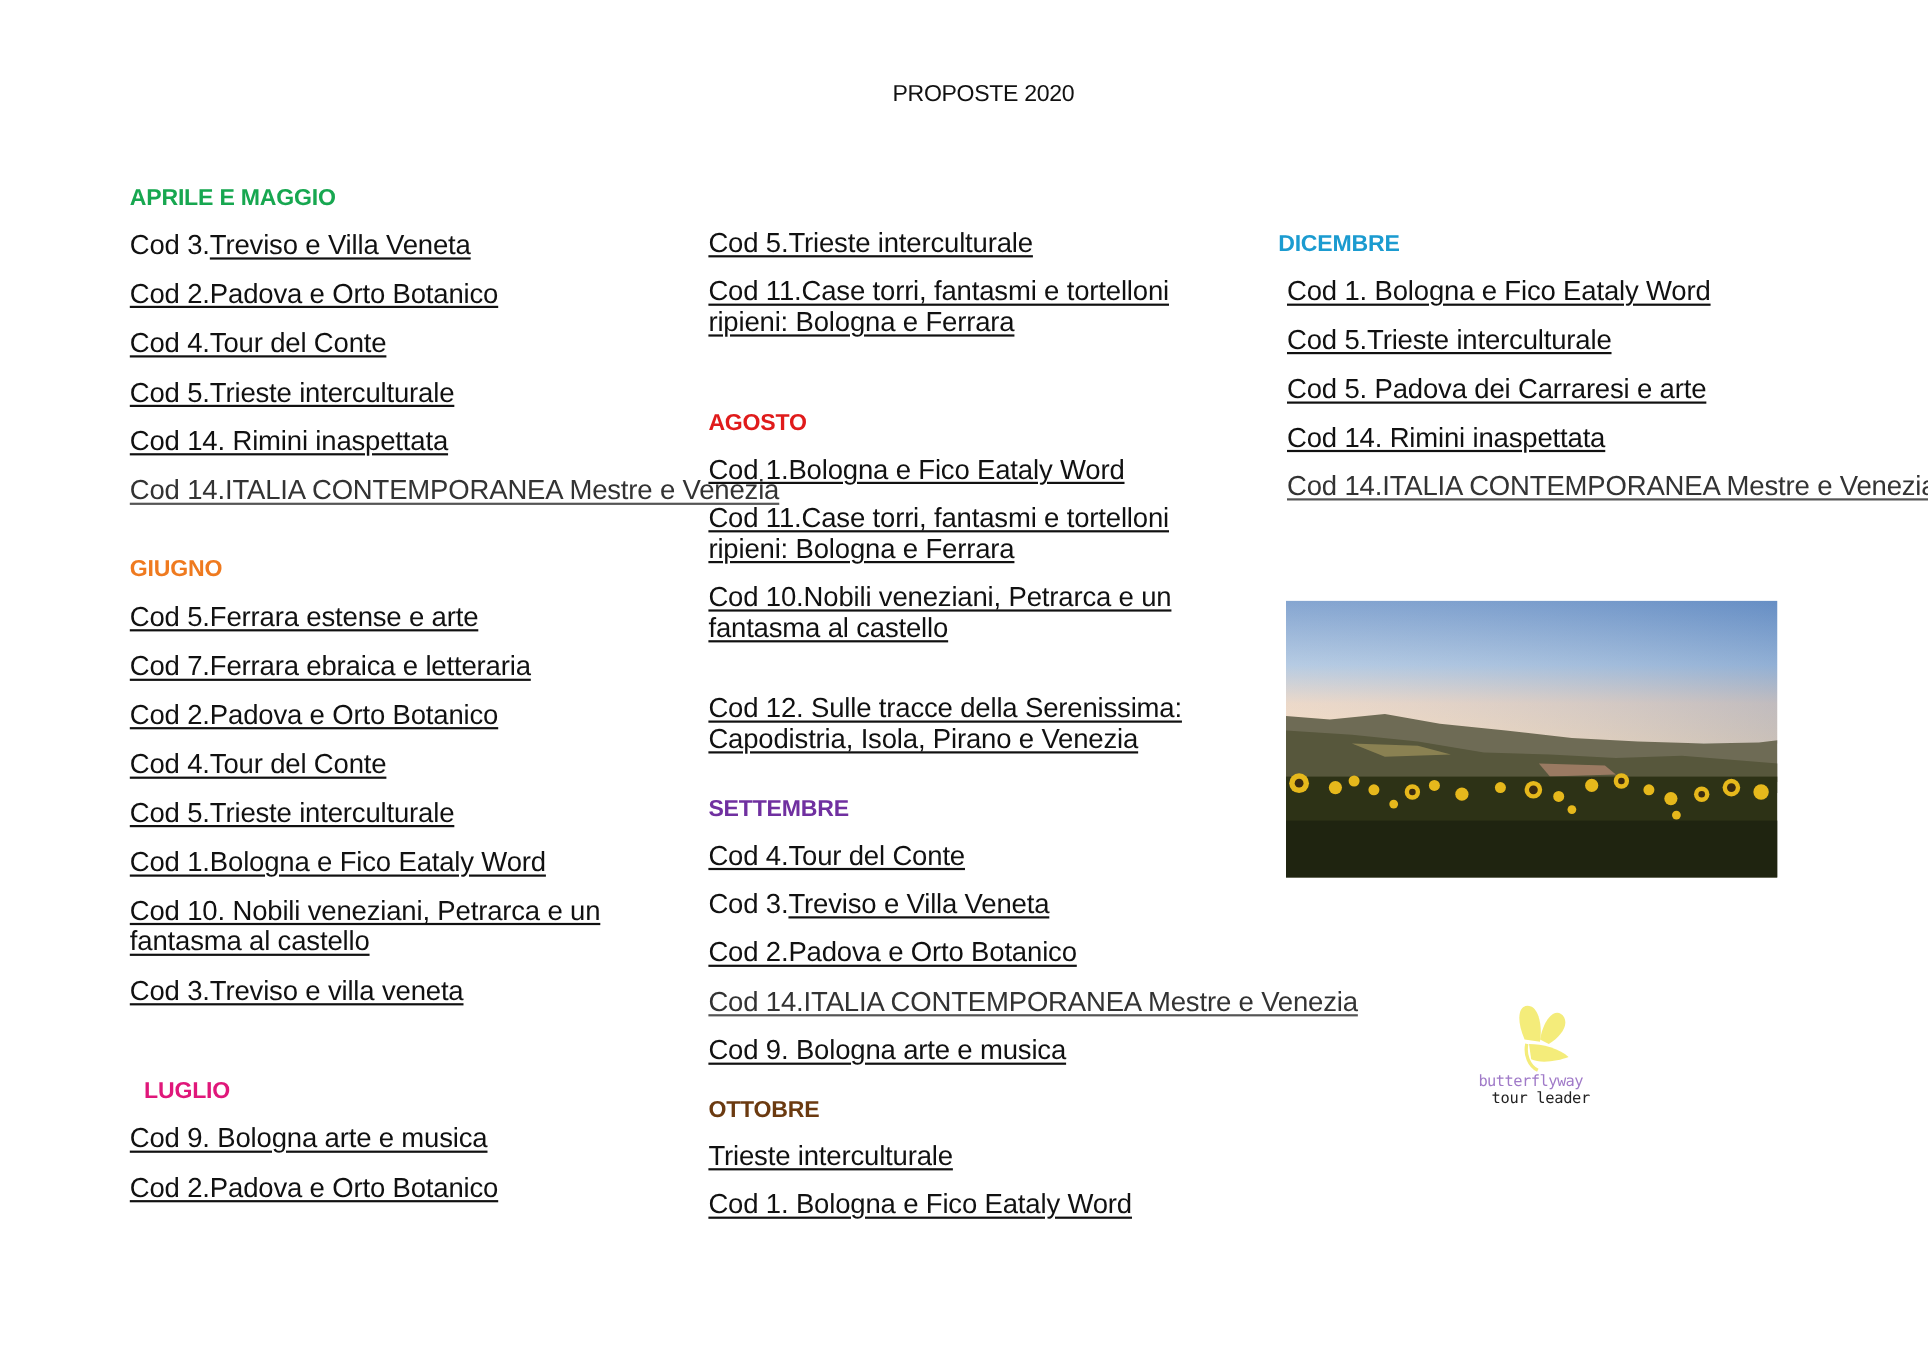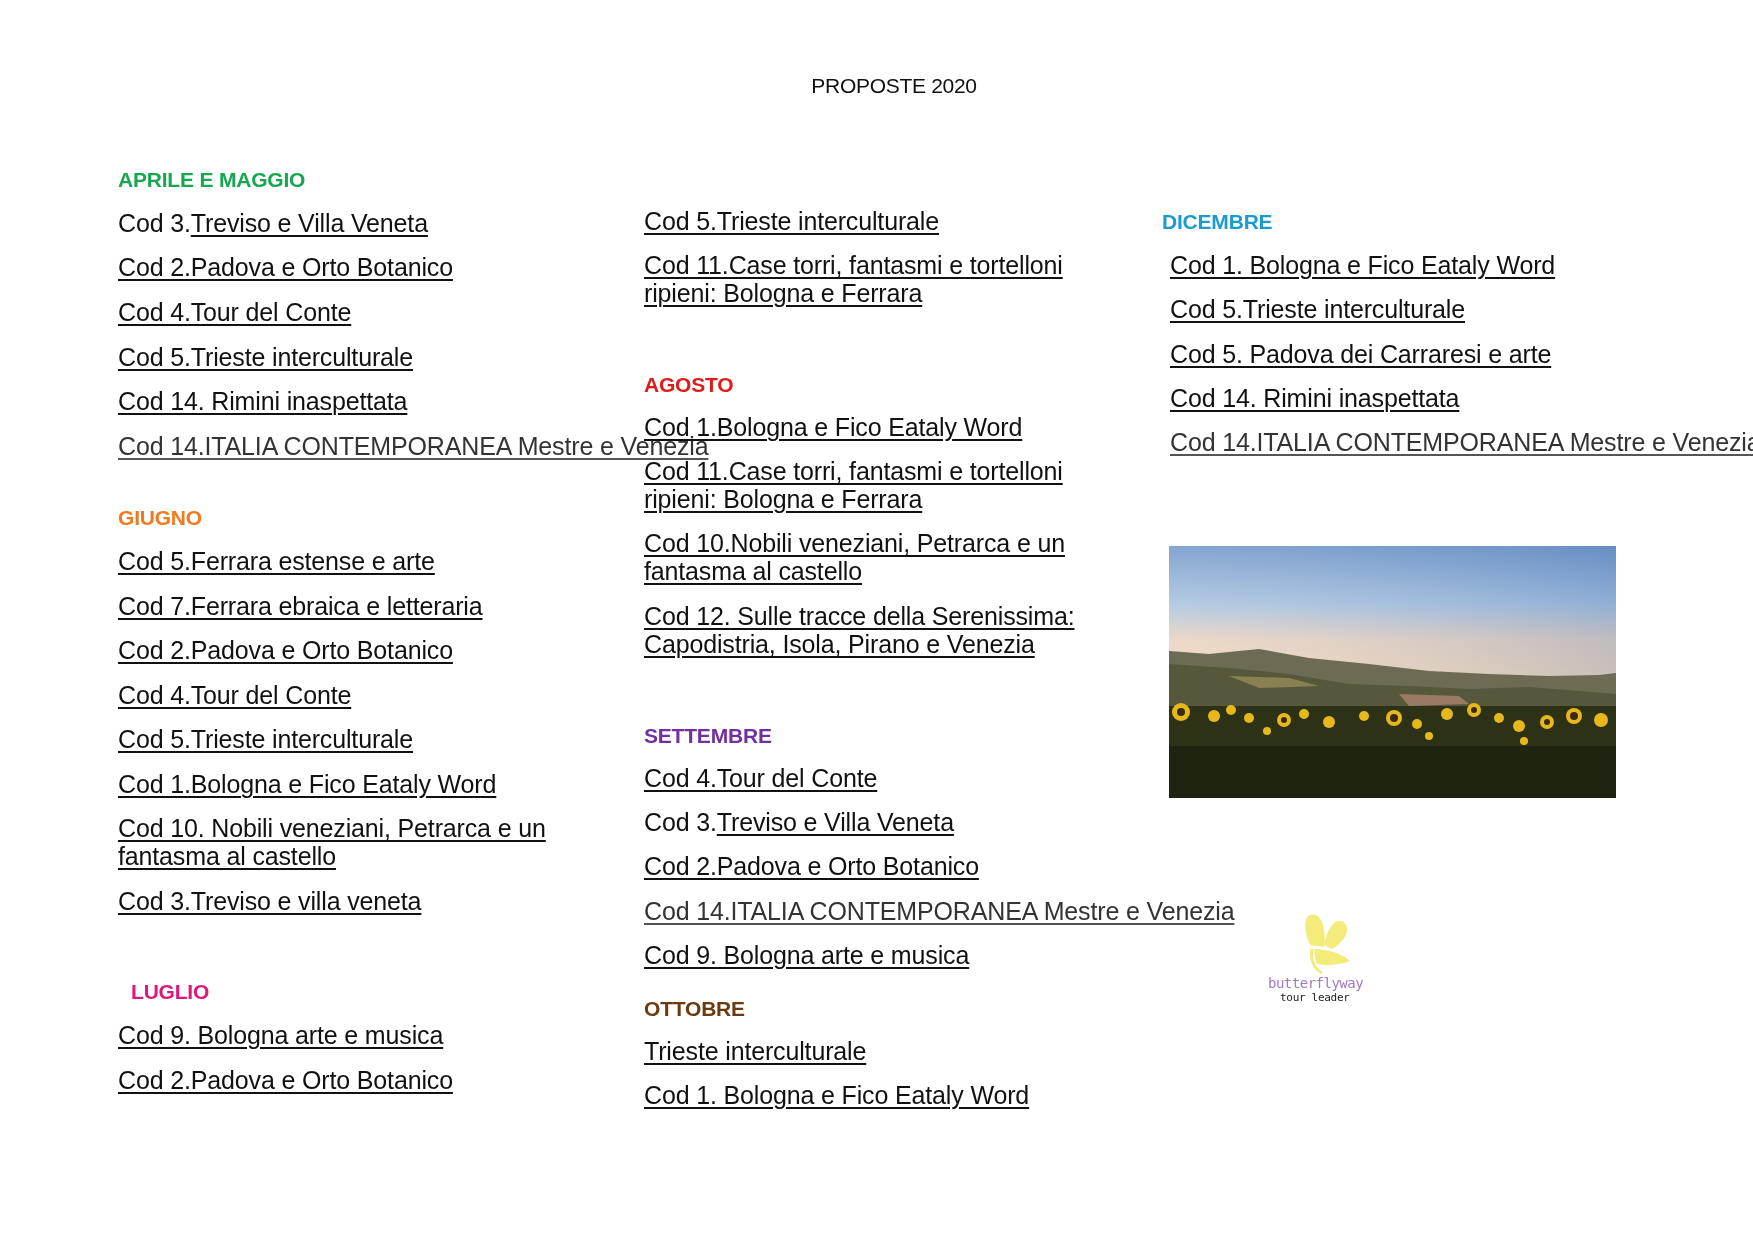--- a/index.html
+++ b/index.html
@@ -8,25 +8,25 @@
   .title { position:absolute; left:0; width:1740px; top:74px; text-align:center;
            font-size:21px; color:#111; letter-spacing:-0.3px;padding-left:24px; }
   .month { position:absolute; font-weight:bold; font-size:21px; letter-spacing:-0.2px; }
   .item { position:absolute; font-size:25px; line-height:28px; color:#111;
           text-decoration:underline; text-underline-offset:3px; text-decoration-thickness:1.5px;
           letter-spacing:-0.15px; white-space:nowrap; }
   .item.wrap { white-space:normal; }
   .item .plain { text-decoration:none; display:inline-block; }
   .item.grey { color:#333; text-decoration-color:#555; }
   .photo { position:absolute; left:1169px; top:546px; width:447px; height:252px; overflow:hidden; }
-  .logo { position:absolute; left:1254px; top:905px; width:150px; height:100px; }
+  .logo { position:absolute; left:1330px; top:905px; width:150px; height:100px; }
   .logo .brand { position:absolute; left:14px; top:70px; font-family:"DejaVu Sans Mono", monospace;
                  font-size:14px; color:#a07ac8; letter-spacing:-0.5px; }
   .logo .sub { position:absolute; left:26px; top:86px; font-family:"DejaVu Sans Mono", monospace;
-               font-size:11px; color:#222; letter-spacing:-0.3px; }
+               font-size:14px; color:#222; letter-spacing:-0.3px; }
 </style>
 </head>
 <body>
 
 <div class="title">PROPOSTE 2020</div>
 
 <div>
   <div class="month" style="left:118px;top:168px;color:#17a750;">APRILE E MAGGIO</div>
   <div class="item" style="left:118px;top:209px;"><span class="plain">Cod 3.</span><span>Treviso e Villa Veneta</span></div>
   <div class="item" style="left:118px;top:253px;">Cod 2.Padova e Orto Botanico</div>
@@ -51,21 +51,21 @@
 </div>
 
 <div>
   <div class="item" style="left:644px;top:207px;">Cod 5.Trieste interculturale</div>
   <div class="item wrap" style="left:644px;top:251px;width:430px;">Cod 11.Case torri, fantasmi e tortelloni ripieni: Bologna e Ferrara</div>
 
   <div class="month" style="left:644px;top:373px;color:#e01b1b;">AGOSTO</div>
   <div class="item" style="left:644px;top:413px;">Cod 1.Bologna e Fico Eataly Word</div>
   <div class="item wrap" style="left:644px;top:457px;width:430px;">Cod 11.Case torri, fantasmi e tortelloni ripieni: Bologna e Ferrara</div>
   <div class="item wrap" style="left:644px;top:529px;width:440px;">Cod 10.Nobili veneziani, Petrarca e un fantasma al castello</div>
-  <div class="item wrap" style="left:644px;top:602px;width:445px;">Cod 12. Sulle tracce della Serenissima: Capodistria, Isola, Pirano e Venezia</div>
+  <div class="item wrap" style="left:644px;top:630px;width:445px;">Cod 12. Sulle tracce della Serenissima: Capodistria, Isola, Pirano e Venezia</div>
 
   <div class="month" style="left:644px;top:724px;color:#7030a0;">SETTEMBRE</div>
   <div class="item" style="left:644px;top:764px;">Cod 4.Tour del Conte</div>
   <div class="item" style="left:644px;top:808px;"><span class="plain">Cod 3.</span><span>Treviso e Villa Veneta</span></div>
   <div class="item" style="left:644px;top:852px;">Cod 2.Padova e Orto Botanico</div>
   <div class="item grey" style="left:644px;top:897px;">Cod 14.ITALIA CONTEMPORANEA Mestre e Venezia</div>
   <div class="item" style="left:644px;top:941px;">Cod 9. Bologna arte e musica</div>
 
   <div class="month" style="left:644px;top:997px;color:#6b3a10;">OTTOBRE</div>
   <div class="item" style="left:644px;top:1037px;">Trieste interculturale</div>

